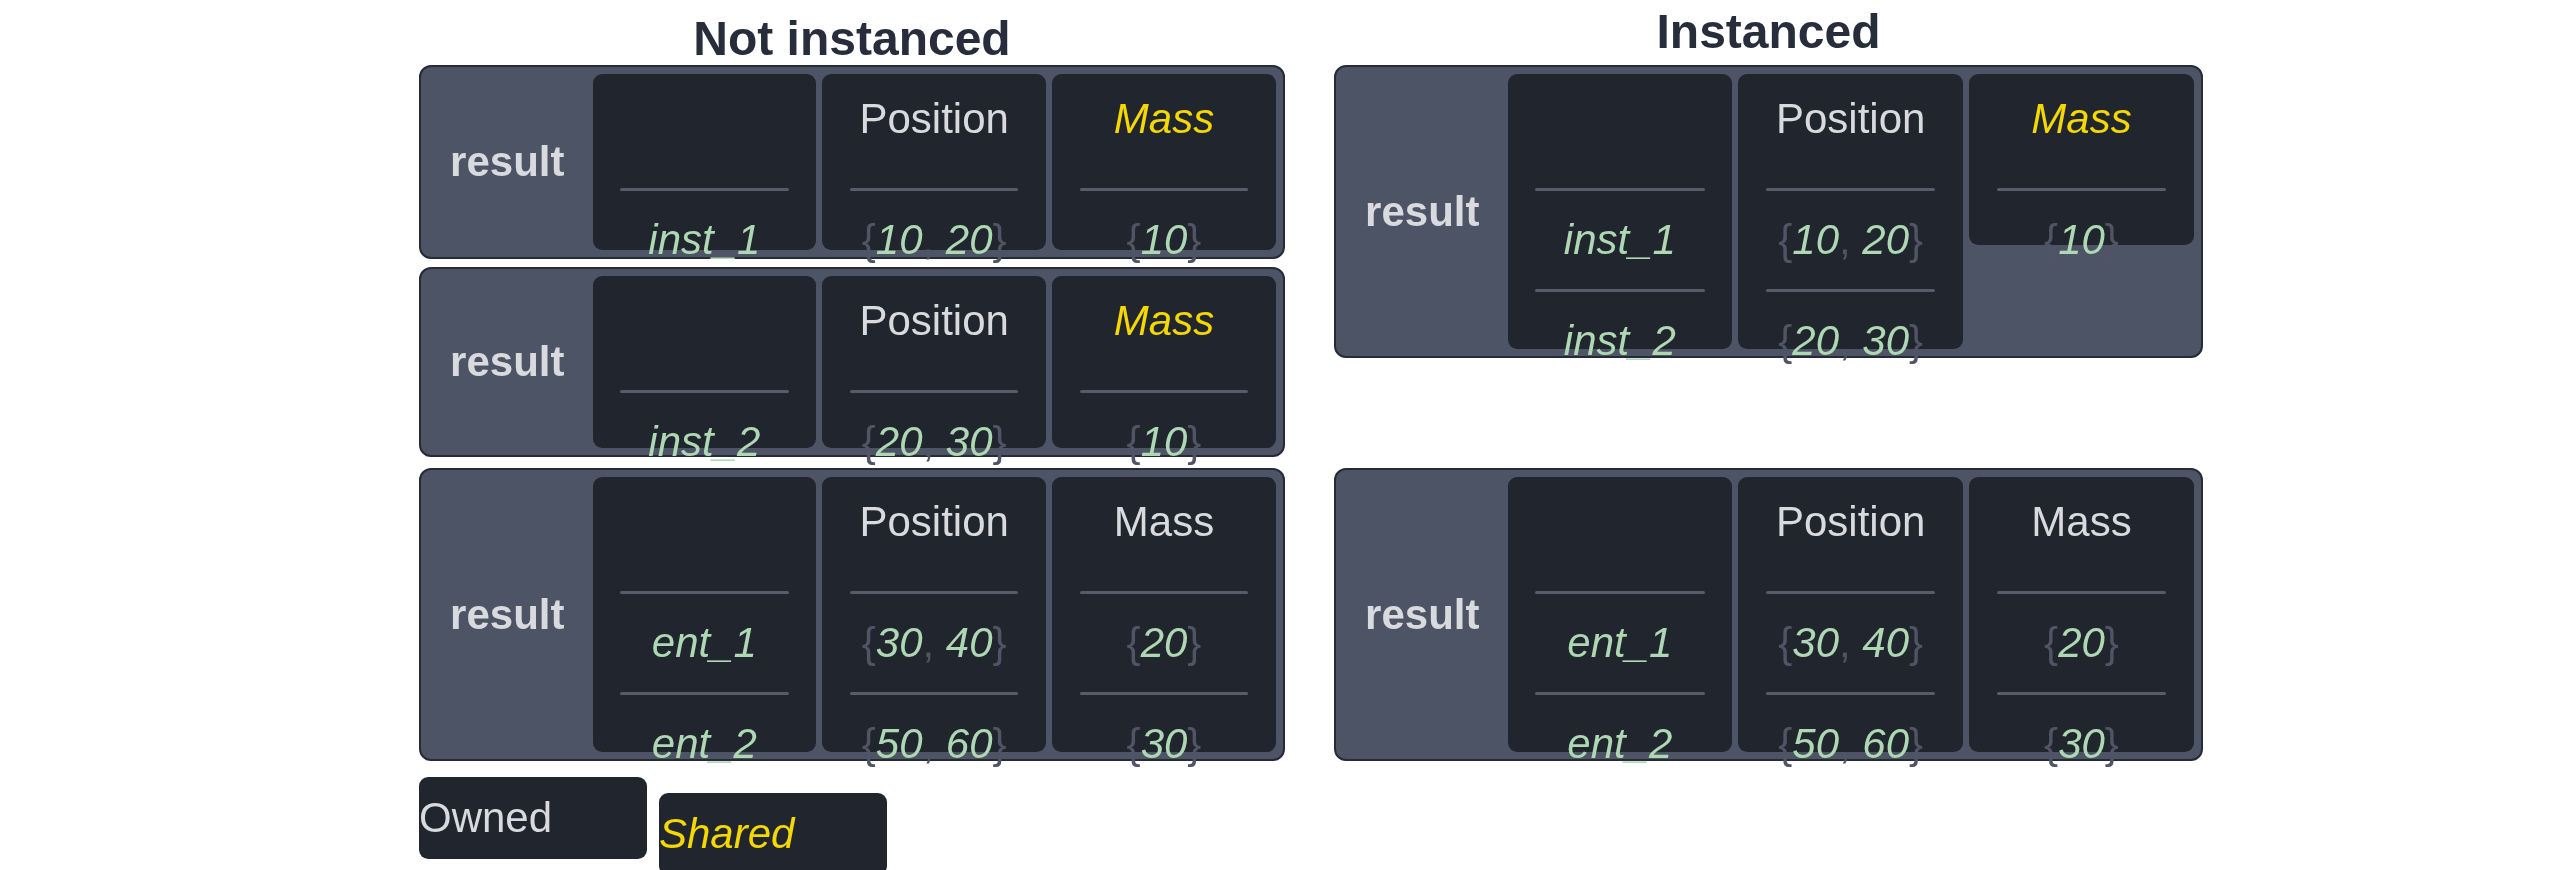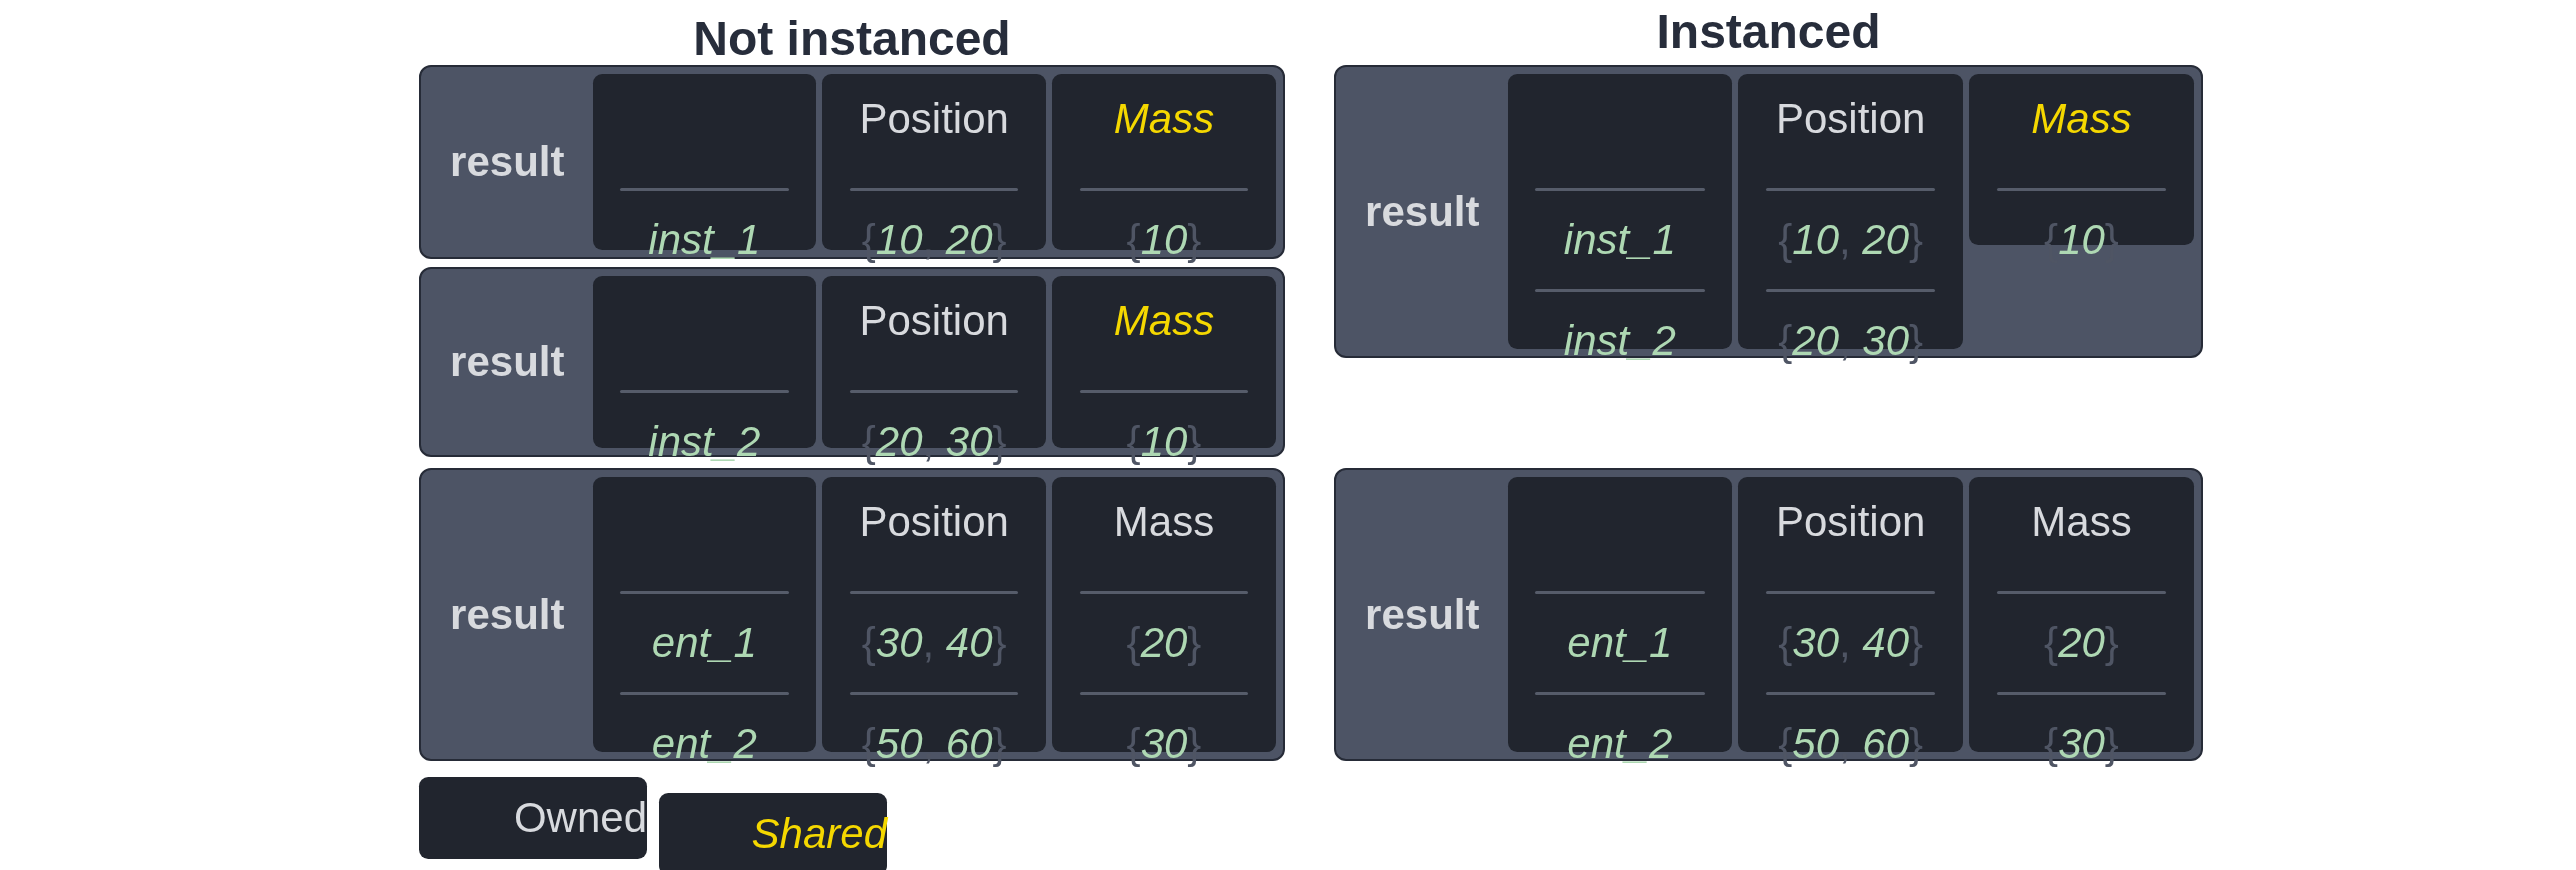--- a/index.html
+++ b/index.html
@@ -38,21 +38,21 @@
   .chead.shared{color:#f5d800;font-style:italic;}
   .hline{flex:0 0 2.8px;background:#565c6a;margin:0 27.5px;border-radius:1.8px;}
   .vrow{
     flex:1 1 0;display:flex;align-items:center;justify-content:center;
     white-space:pre;
   }
   .green{color:#aed8b3;font-style:italic;}
   .gray{color:#4f5564;}
   .chip{
     position:absolute;background:#21252e;border-radius:9.2px;
-    display:flex;align-items:center;justify-content:flex-end;
+    display:flex;align-items:center;justify-content:flex-start;
   }
   .owned-text{color:#d8dade;}
   .shared-text{color:#f5d800;font-style:italic;}
 </style>
 </head>
 <body>
 
 <div class="canvas">
 
   <div class="title" style="left:419px;top:11px;width:866px;">Not instanced</div>

